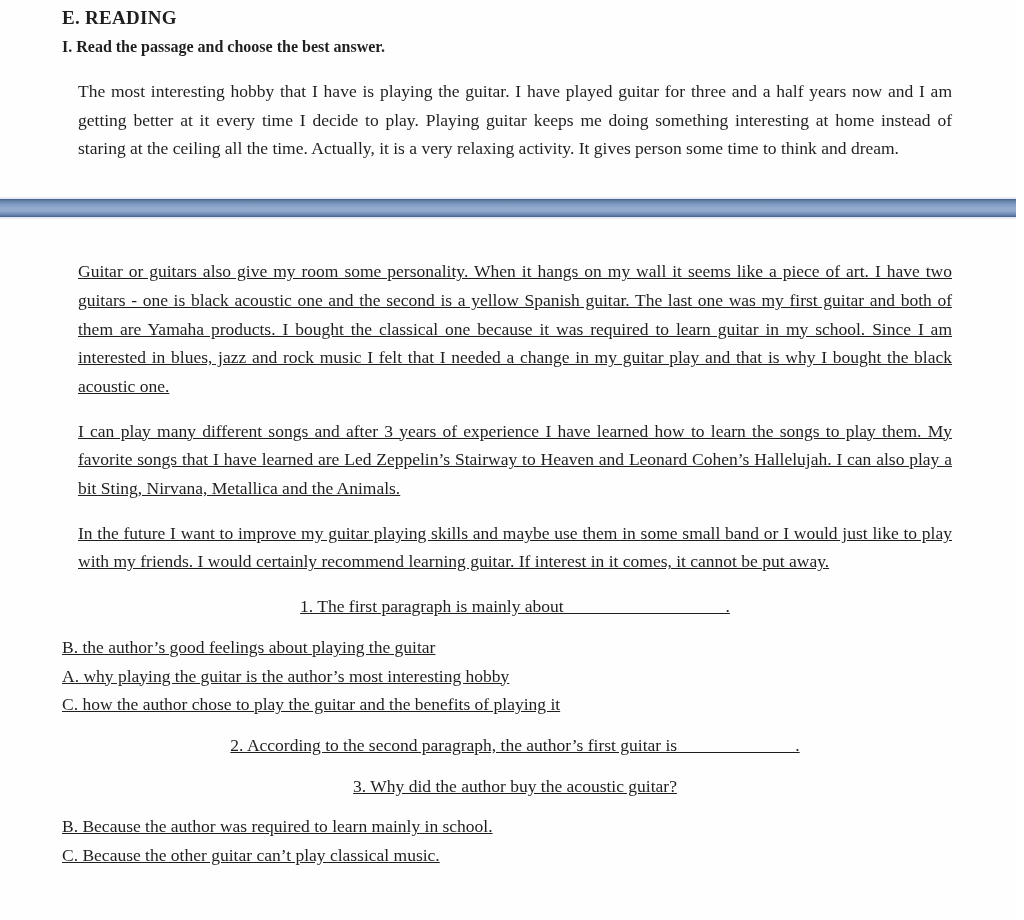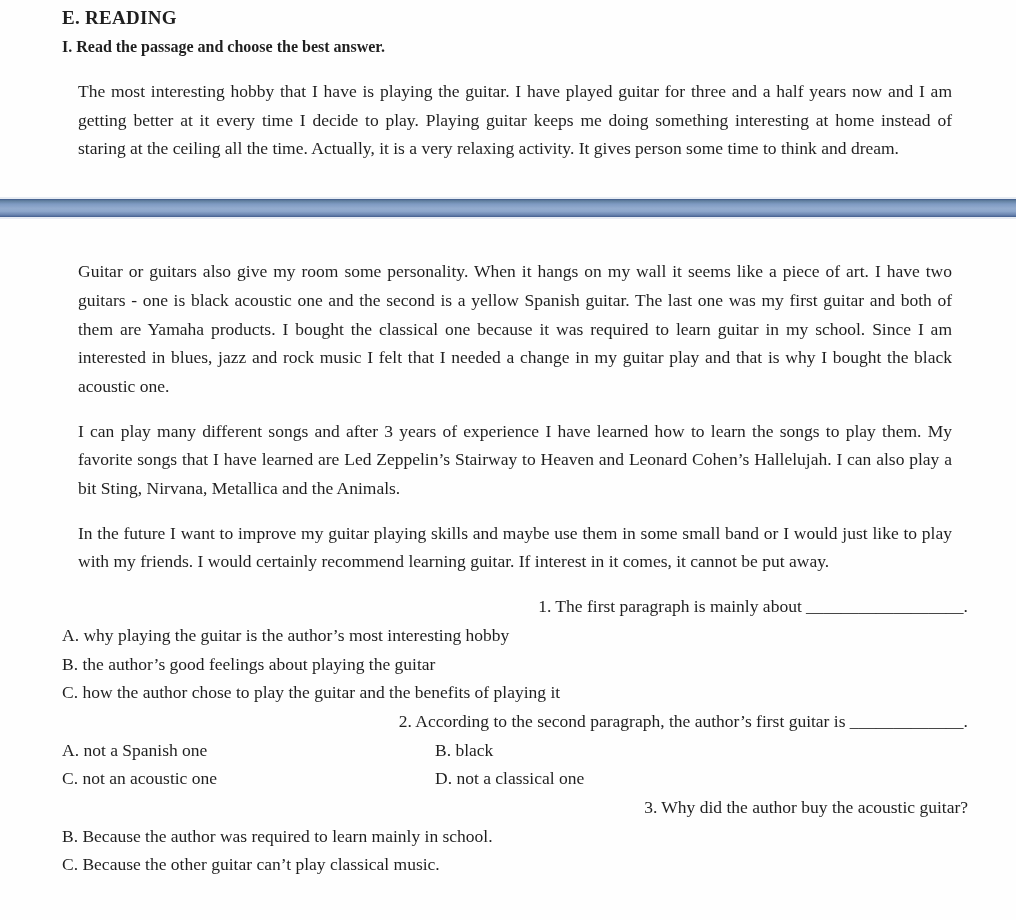--- a/index.html
+++ b/index.html
@@ -56,27 +56,28 @@
       #7e9ac2 28%,
       #93abce 52%,
       #8ea8cc 68%,
       #6a85b0 88%,
       #425e8e 100%
     );
     box-sizing: border-box;
   }
   .content.bottom {
     margin-top: 38px;
+    text-decoration: underline;
   }
   .question-block {
     margin: 0;
   }
   .question-text {
-    margin: 0;
-    text-align: right;
+    margin: 12px;
+    text-align: center;
   }
   .option-line {
     margin: 0;
     text-align: left;
   }
   .options-grid {
     display: grid;
     grid-template-columns: 373px 1fr;
   }
 </style>
@@ -93,33 +94,27 @@
 
   <div class="page-divider"></div>
 
   <div class="content bottom">
     <p class="para">Guitar or guitars also give my room some personality. When it hangs on my wall it seems like a piece of art. I have two guitars - one is black acoustic one and the second is a yellow Spanish guitar. The last one was my first guitar and both of them are Yamaha products. I bought the classical one because it was required to learn guitar in my school. Since I am interested in blues, jazz and rock music I felt that I needed a change in my guitar play and that is why I bought the black acoustic one.</p>
     <p class="para">I can play many different songs and after 3 years of experience I have learned how to learn the songs to play them. My favorite songs that I have learned are Led Zeppelin’s Stairway to Heaven and Leonard Cohen’s Hallelujah. I can also play a bit Sting, Nirvana, Metallica and the Animals.</p>
     <p class="para">In the future I want to improve my guitar playing skills and maybe use them in some small band or I would just like to play with my friends. I would certainly recommend learning guitar. If interest in it comes, it cannot be put away.</p>
 
     <div class="question-block">
       <p class="question-text">1. The first paragraph is mainly about __________________.</p>
+      <p class="option-line">B. the author’s good feelings about playing the guitar</p>
       <p class="option-line">A. why playing the guitar is the author’s most interesting hobby</p>
-      <p class="option-line">B. the author’s good feelings about playing the guitar</p>
       <p class="option-line">C. how the author chose to play the guitar and the benefits of playing it</p>
     </div>
 
     <div class="question-block">
       <p class="question-text">2. According to the second paragraph, the author’s first guitar is _____________.</p>
-      <div class="options-grid">
-        <p class="option-line">A. not a Spanish one</p>
-        <p class="option-line">B. black</p>
-        <p class="option-line">C. not an acoustic one</p>
-        <p class="option-line">D. not a classical one</p>
-      </div>
     </div>
 
     <div class="question-block">
       <p class="question-text">3. Why did the author buy the acoustic guitar?</p>
       <p class="option-line">B. Because the author was required to learn mainly in school.</p>
       <p class="option-line">C. Because the other guitar can’t play classical music.</p>
     </div>
   </div>
 
 </div>

